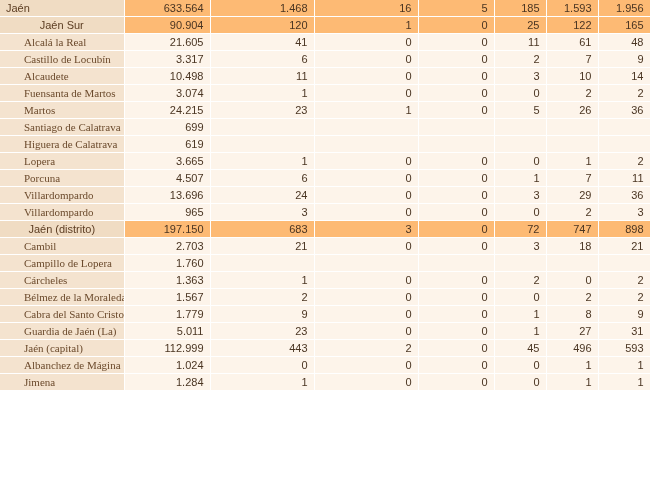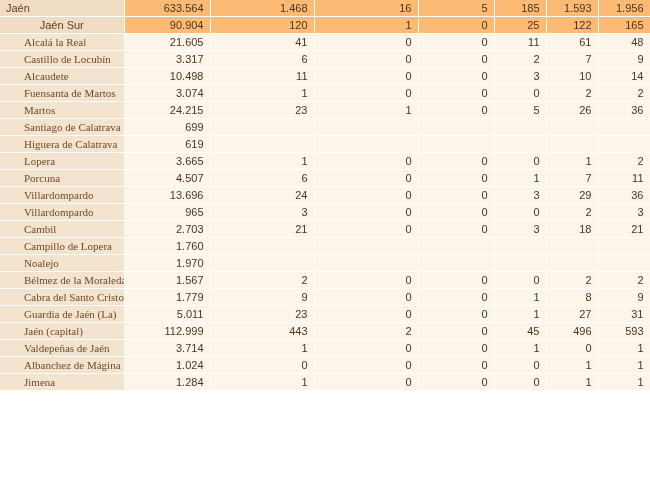--- a/index.html
+++ b/index.html
@@ -228,20 +228,32 @@
           <span class="cellwrap lvl2">Villardompardo</span>
         </td>
         <td class="num">965</td>
         <td class="num">3</td>
         <td class="num">0</td>
         <td class="num">0</td>
         <td class="num">0</td>
         <td class="num">2</td>
         <td class="num">3</td>
       </tr>
+      <tr class="group">
+        <td class="name">
+          <span class="cellwrap lvl1">Jaén (distrito)</span>
+        </td>
+        <td class="num">197.150</td>
+        <td class="num">683</td>
+        <td class="num">3</td>
+        <td class="num">0</td>
+        <td class="num">72</td>
+        <td class="num">747</td>
+        <td class="num">898</td>
+      </tr>
       <tr>
         <td class="name">
           <span class="cellwrap lvl2">Cambil</span>
         </td>
         <td class="num">2.703</td>
         <td class="num">21</td>
         <td class="num">0</td>
         <td class="num">0</td>
         <td class="num">3</td>
         <td class="num">18</td>
@@ -254,29 +266,29 @@
         <td class="num">1.760</td>
         <td class="num"></td>
         <td class="num"></td>
         <td class="num"></td>
         <td class="num"></td>
         <td class="num"></td>
         <td class="num"></td>
       </tr>
       <tr>
         <td class="name">
-          <span class="cellwrap lvl2">Noalejo</span>
-        </td>
-        <td class="num">1.970</td>
-        <td class="num"></td>
-        <td class="num"></td>
-        <td class="num"></td>
-        <td class="num"></td>
-        <td class="num"></td>
-        <td class="num"></td>
+          <span class="cellwrap lvl2">Cárcheles</span>
+        </td>
+        <td class="num">1.363</td>
+        <td class="num">1</td>
+        <td class="num">0</td>
+        <td class="num">0</td>
+        <td class="num">2</td>
+        <td class="num">0</td>
+        <td class="num">2</td>
       </tr>
       <tr>
         <td class="name">
           <span class="cellwrap lvl2">Bélmez de la Moraleda</span>
         </td>
         <td class="num">1.567</td>
         <td class="num">2</td>
         <td class="num">0</td>
         <td class="num">0</td>
         <td class="num">0</td>
@@ -311,32 +323,20 @@
         <td class="name">
           <span class="cellwrap lvl2">Jaén (capital)</span>
         </td>
         <td class="num">112.999</td>
         <td class="num">443</td>
         <td class="num">2</td>
         <td class="num">0</td>
         <td class="num">45</td>
         <td class="num">496</td>
         <td class="num">593</td>
-      </tr>
-      <tr>
-        <td class="name">
-          <span class="cellwrap lvl2">Valdepeñas de Jaén</span>
-        </td>
-        <td class="num">3.714</td>
-        <td class="num">1</td>
-        <td class="num">0</td>
-        <td class="num">0</td>
-        <td class="num">1</td>
-        <td class="num">0</td>
-        <td class="num">1</td>
       </tr>
       <tr>
         <td class="name">
           <span class="cellwrap lvl2">Albanchez de Mágina</span>
         </td>
         <td class="num">1.024</td>
         <td class="num">0</td>
         <td class="num">0</td>
         <td class="num">0</td>
         <td class="num">0</td>

